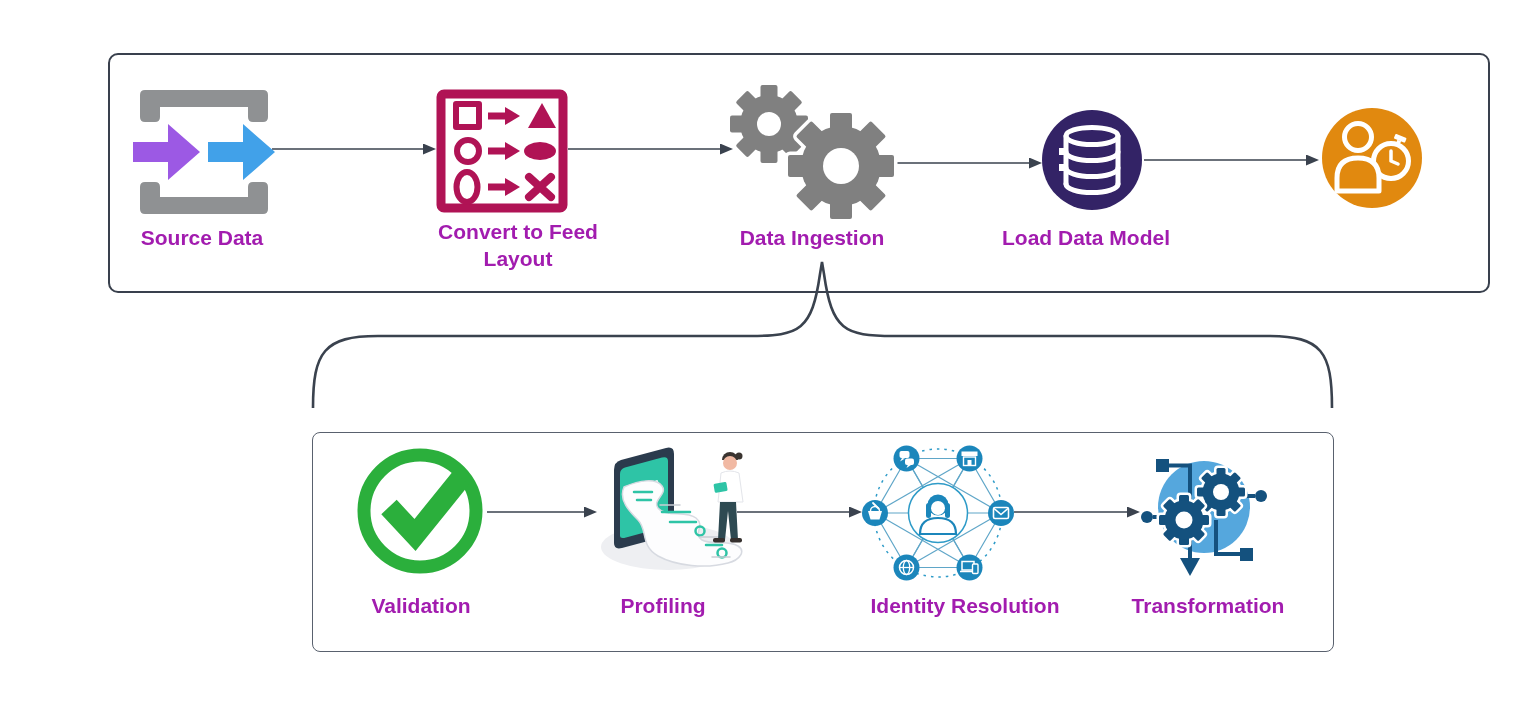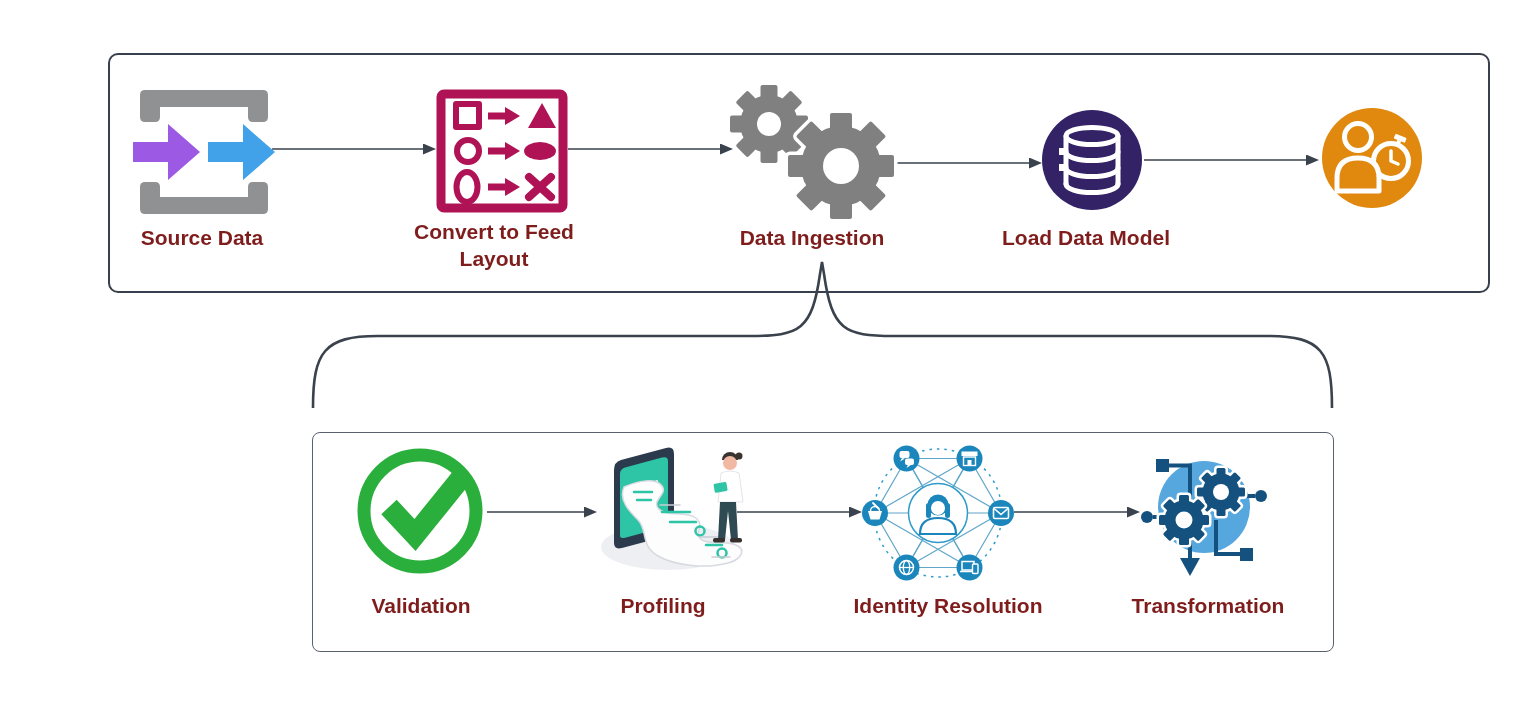--- a/index.html
+++ b/index.html
@@ -2,29 +2,29 @@
 <html><head>
 <meta charset="utf-8">
 <style>
   html,body{margin:0;padding:0;background:#ffffff;}
   .canvas{position:relative;width:1532px;height:704px;background:#ffffff;overflow:hidden;
           font-family:"Liberation Sans","DejaVu Sans",sans-serif;}
   .box{position:absolute;background:transparent;}
   .top-box{left:108px;top:53px;width:1378px;height:236px;border:2.5px solid #39404D;border-radius:10px;}
   .sub-box{left:312px;top:432px;width:1020px;height:218px;border:1.5px solid #59616E;border-radius:8px;}
   .layer{position:absolute;left:0;top:0;}
-  .stage-label{position:absolute;text-align:center;font-weight:bold;font-size:21px;line-height:1.3;color:#7f1d1d;}
+  .stage-label{position:absolute;text-align:center;font-weight:bold;font-size:21px;line-height:1.3;color:#a21caf;}
   .lbl-source{left:102px;top:224px;width:200px;}
-  .lbl-convert{left:404px;top:218px;width:180px;}
+  .lbl-convert{left:428px;top:218px;width:180px;}
   .lbl-ingest{left:712px;top:224px;width:200px;}
   .lbl-model{left:966px;top:224px;width:240px;}
   .lbl-activate{left:1262px;top:224px;width:220px;}
   .lbl-validate{left:321px;top:592px;width:200px;}
   .lbl-profile{left:563px;top:592px;width:200px;}
-  .lbl-identity{left:823px;top:592px;width:250px;}
+  .lbl-identity{left:840px;top:592px;width:250px;}
   .lbl-transform{left:1098px;top:592px;width:220px;text-align:center;}
 </style>
 </head>
 <body>
 
 <div class="canvas">
 
   <div class="box top-box"></div>
   <div class="box sub-box"></div>
 

